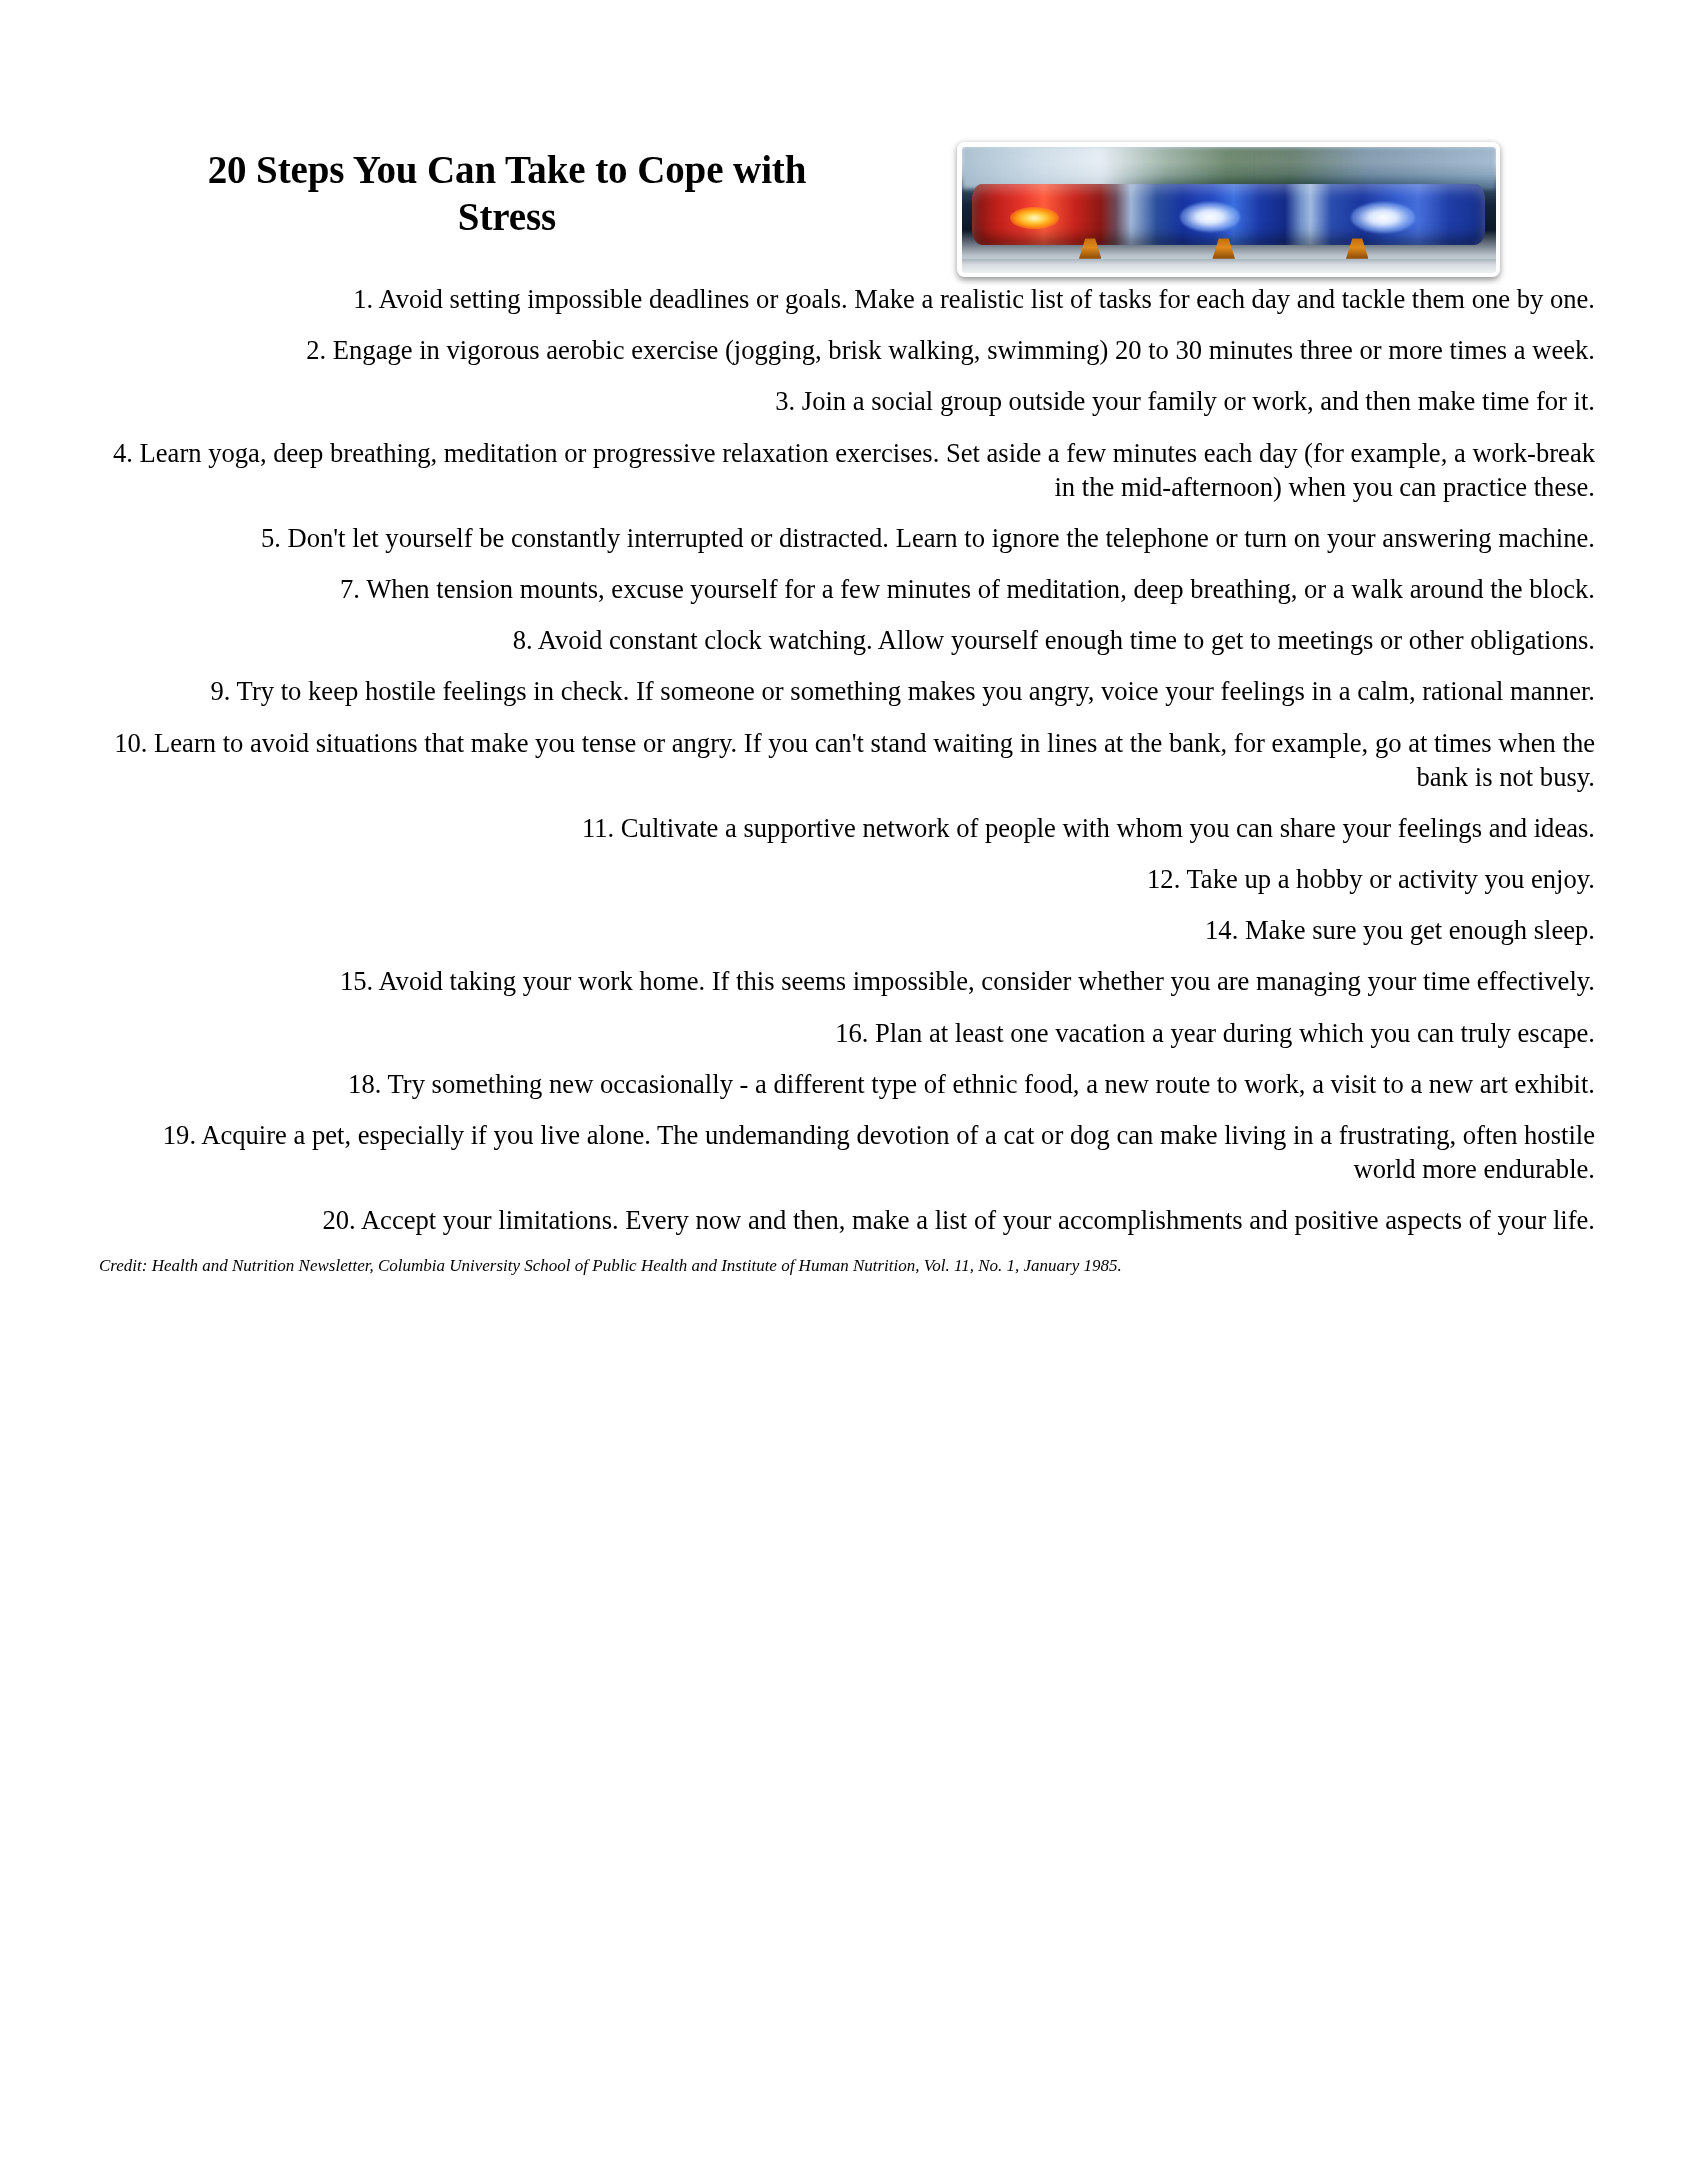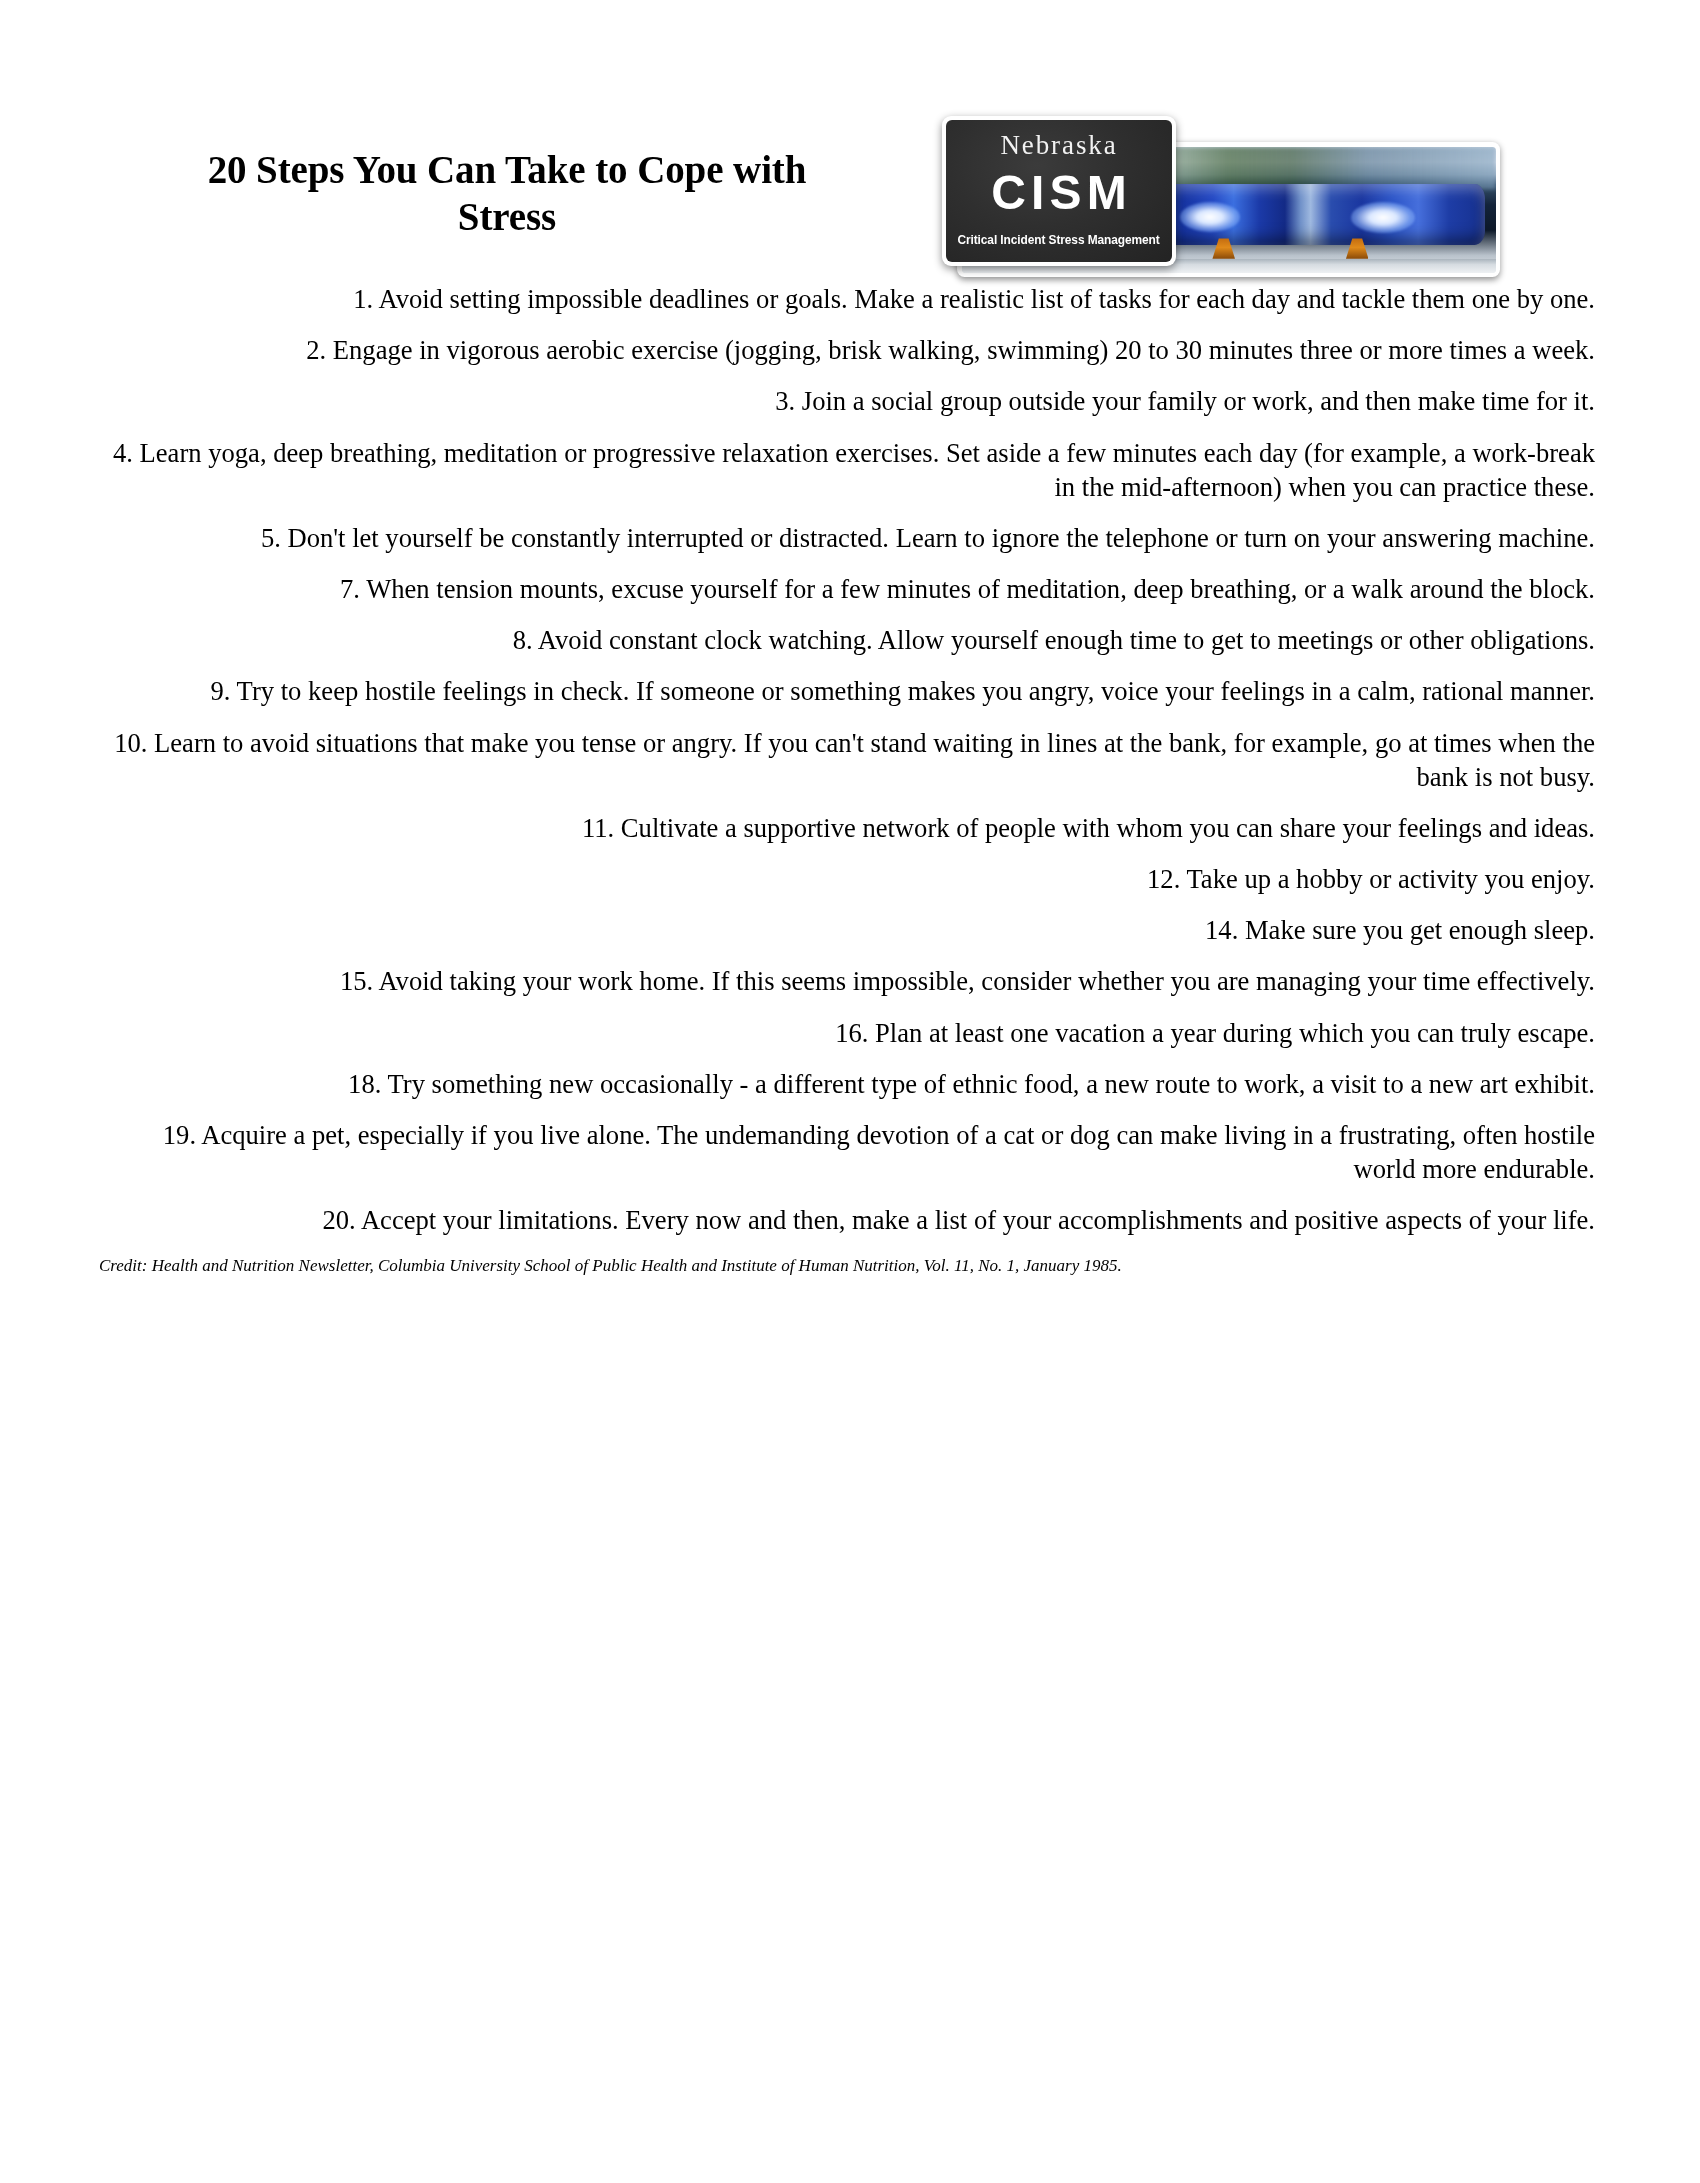--- a/index.html
+++ b/index.html
@@ -310,27 +310,20 @@
           <div class="photo-flare-blue-2"></div>
           <div class="photo-feet">
             <div class="photo-foot f1"></div>
             <div class="photo-foot f2"></div>
             <div class="photo-foot f3"></div>
           </div>
           <div class="photo-rail"></div>
         </div>
       </div>
 
-      <div class="logo-card">
-        <div class="logo-card-inner">
-          <div class="logo-nebraska">Nebraska</div>
-          <div class="logo-cism">CISM</div>
-          <div class="logo-tagline">Critical Incident Stress Management</div>
-        </div>
-      </div>
 
     </div>
   </div>
 
   <div class="content">
     <p class="step">1. Avoid setting impossible deadlines or goals. Make a realistic list of tasks for each day and tackle them one by one.</p>
     <p class="step">2. Engage in vigorous aerobic exercise (jogging, brisk walking, swimming) 20 to 30 minutes three or more times a week.</p>
     <p class="step">3. Join a social group outside your family or work, and then make time for it.</p>
     <p class="step">4. Learn yoga, deep breathing, meditation or progressive relaxation exercises. Set aside a few minutes each day (for example, a work-break in the mid-afternoon) when you can practice these.</p>
     <p class="step">5. Don't let yourself be constantly interrupted or distracted. Learn to ignore the telephone or turn on your answering machine.</p>

